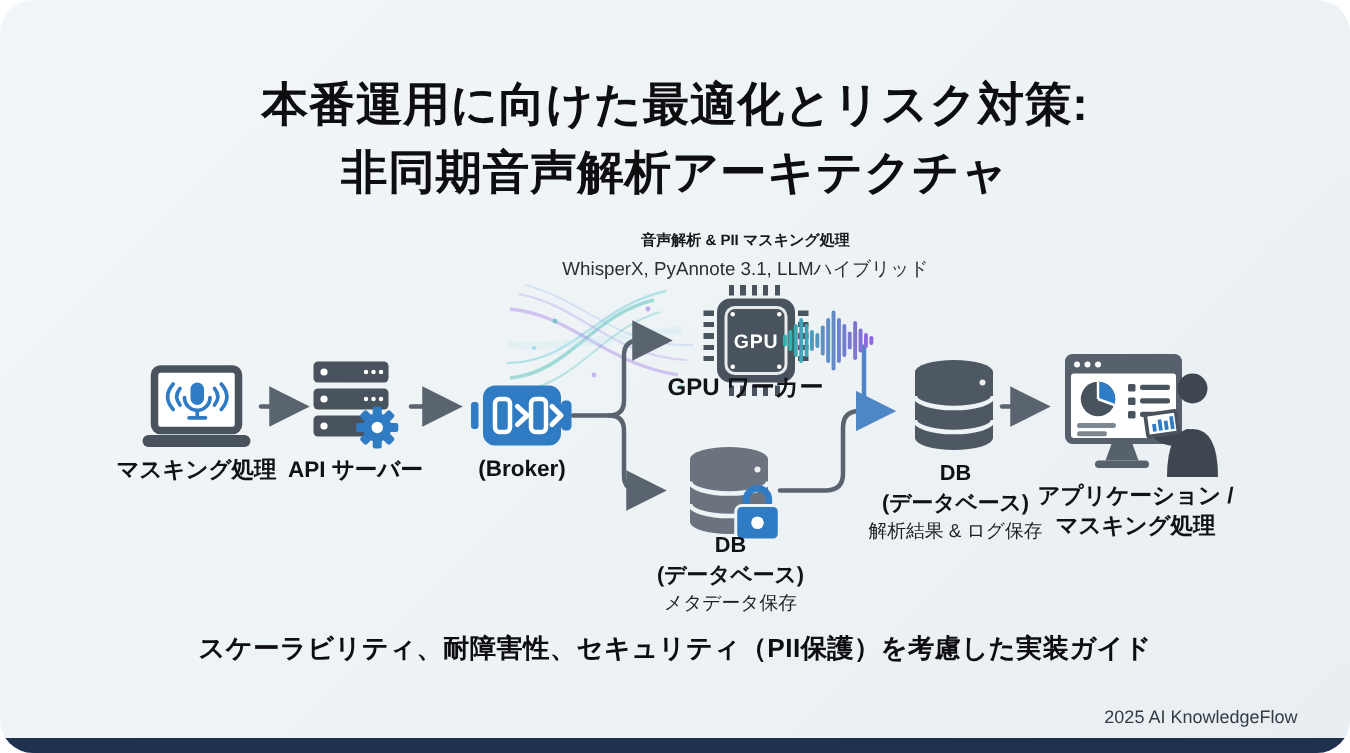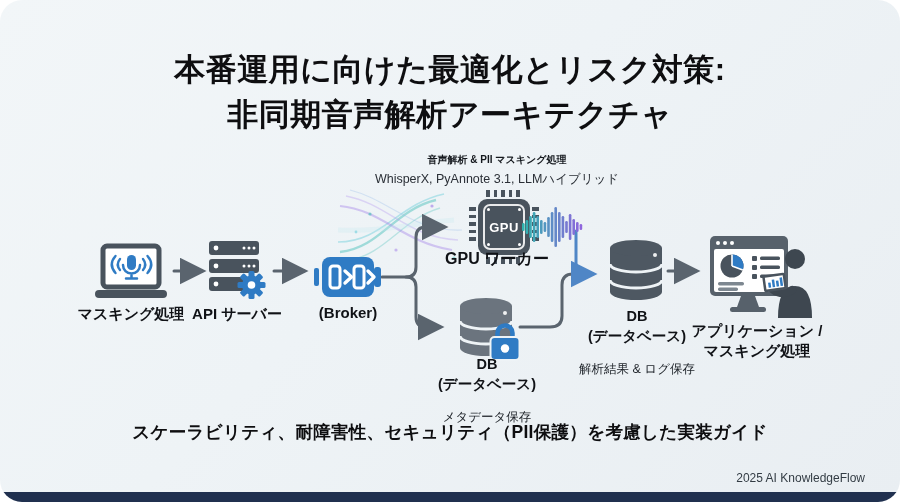--- a/index.html
+++ b/index.html
@@ -9,21 +9,21 @@
     background:linear-gradient(135deg,#f2f6f8 0%,#eef3f6 45%,#e9eef2 100%);
     border-radius:22px;
   }
   .abs{position:absolute;}
   .title-block{top:48px;left:0;width:900px;text-align:center;color:#0e0e10;
     font-weight:800;font-size:31px;line-height:1.45;letter-spacing:.5px;}
   .proc-block{top:153px;left:330px;width:334px;text-align:center;color:#14181d;}
   .proc-heading{font-size:10px;font-weight:800;}
   .proc-sub{font-size:12.5px;font-weight:400;color:#2a2f36;margin-top:4px;}
   .node-label{font-weight:800;font-size:15px;color:#101216;text-align:center;line-height:1.35;}
-  .node-note{font-weight:400;font-size:12.5px;color:#1c2127;margin-top:15px;}
+  .node-note{font-weight:400;font-size:12.5px;color:#1c2127;margin-top:0;}
   .gpu-label{font-size:16px;}
   .db-label{font-size:14.5px;}
   .tagline{top:420px;left:0;width:900px;text-align:center;font-weight:800;
     font-size:17.5px;color:#0e0e10;letter-spacing:.3px;}
   .credit{top:471px;right:35px;font-size:12px;color:#333c44;}
   .footer-bar{left:0;bottom:0;width:900px;height:10px;background:#20304f;}
 
   
   .gpu-chip{left:478px;top:199px;width:52px;height:56px;background:#49535d;border-radius:9px;}
   .gpu-chip .inner{position:absolute;inset:5px;border:2px solid rgba(255,255,255,.88);

